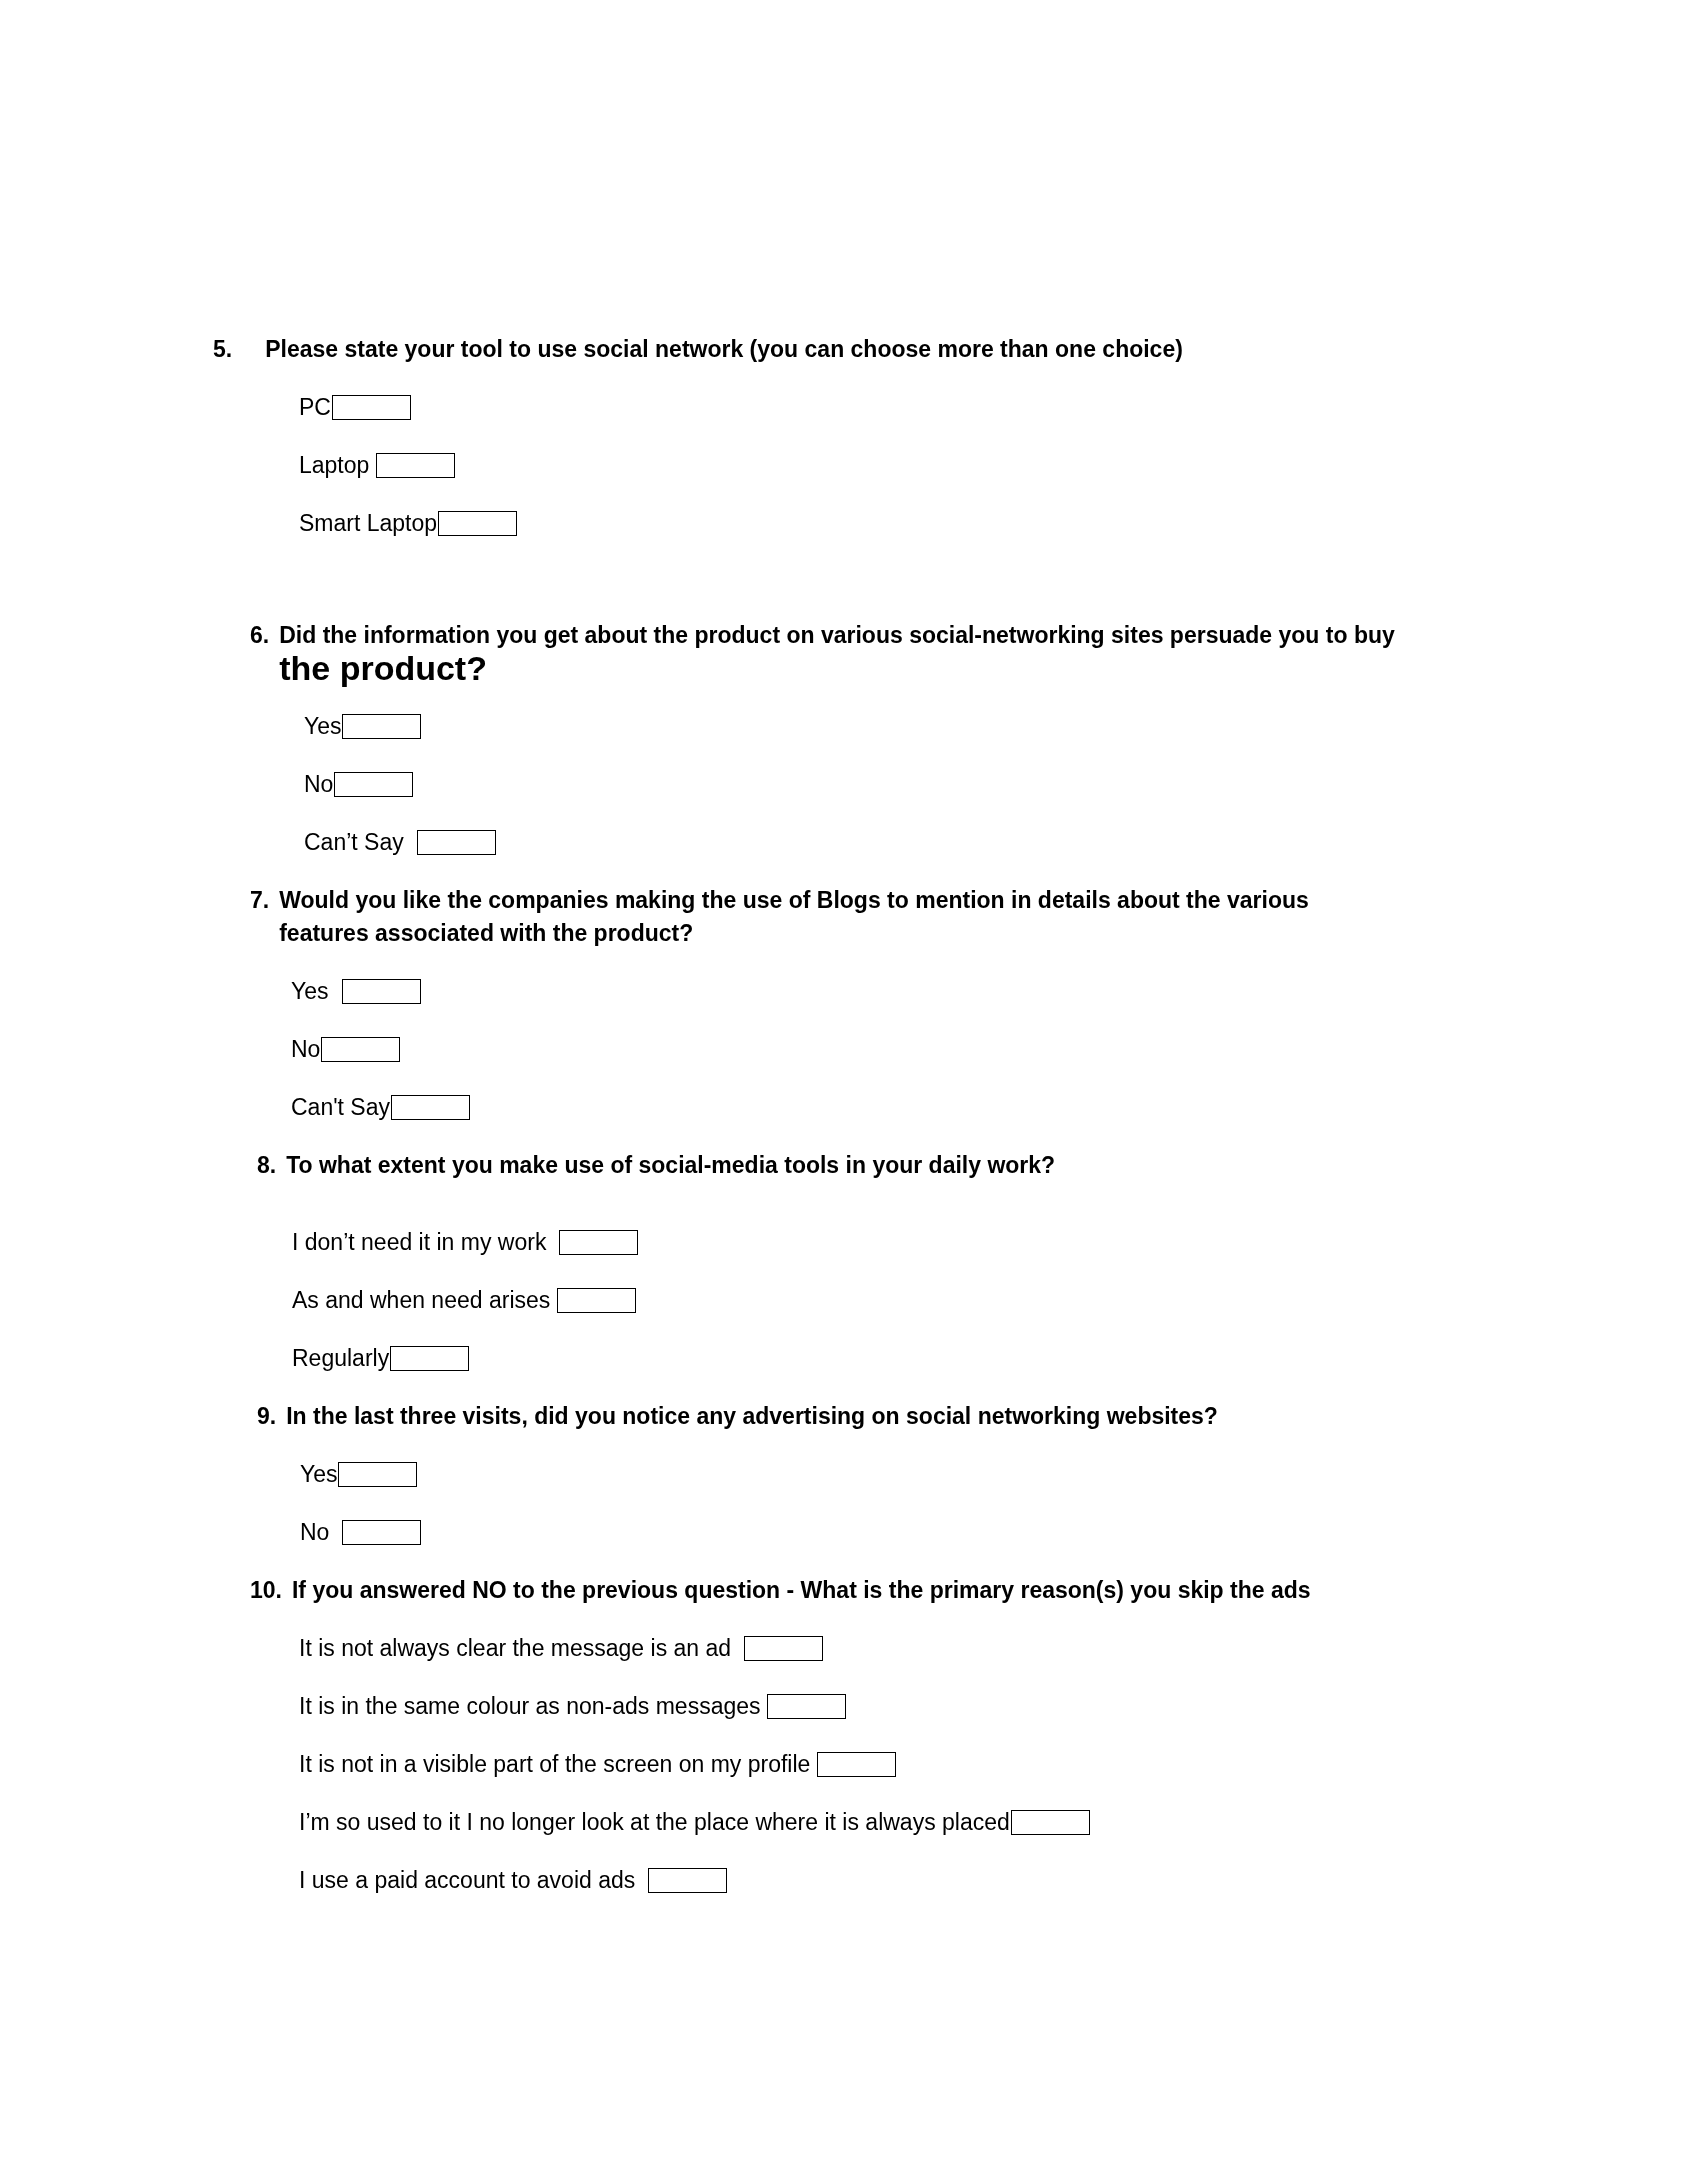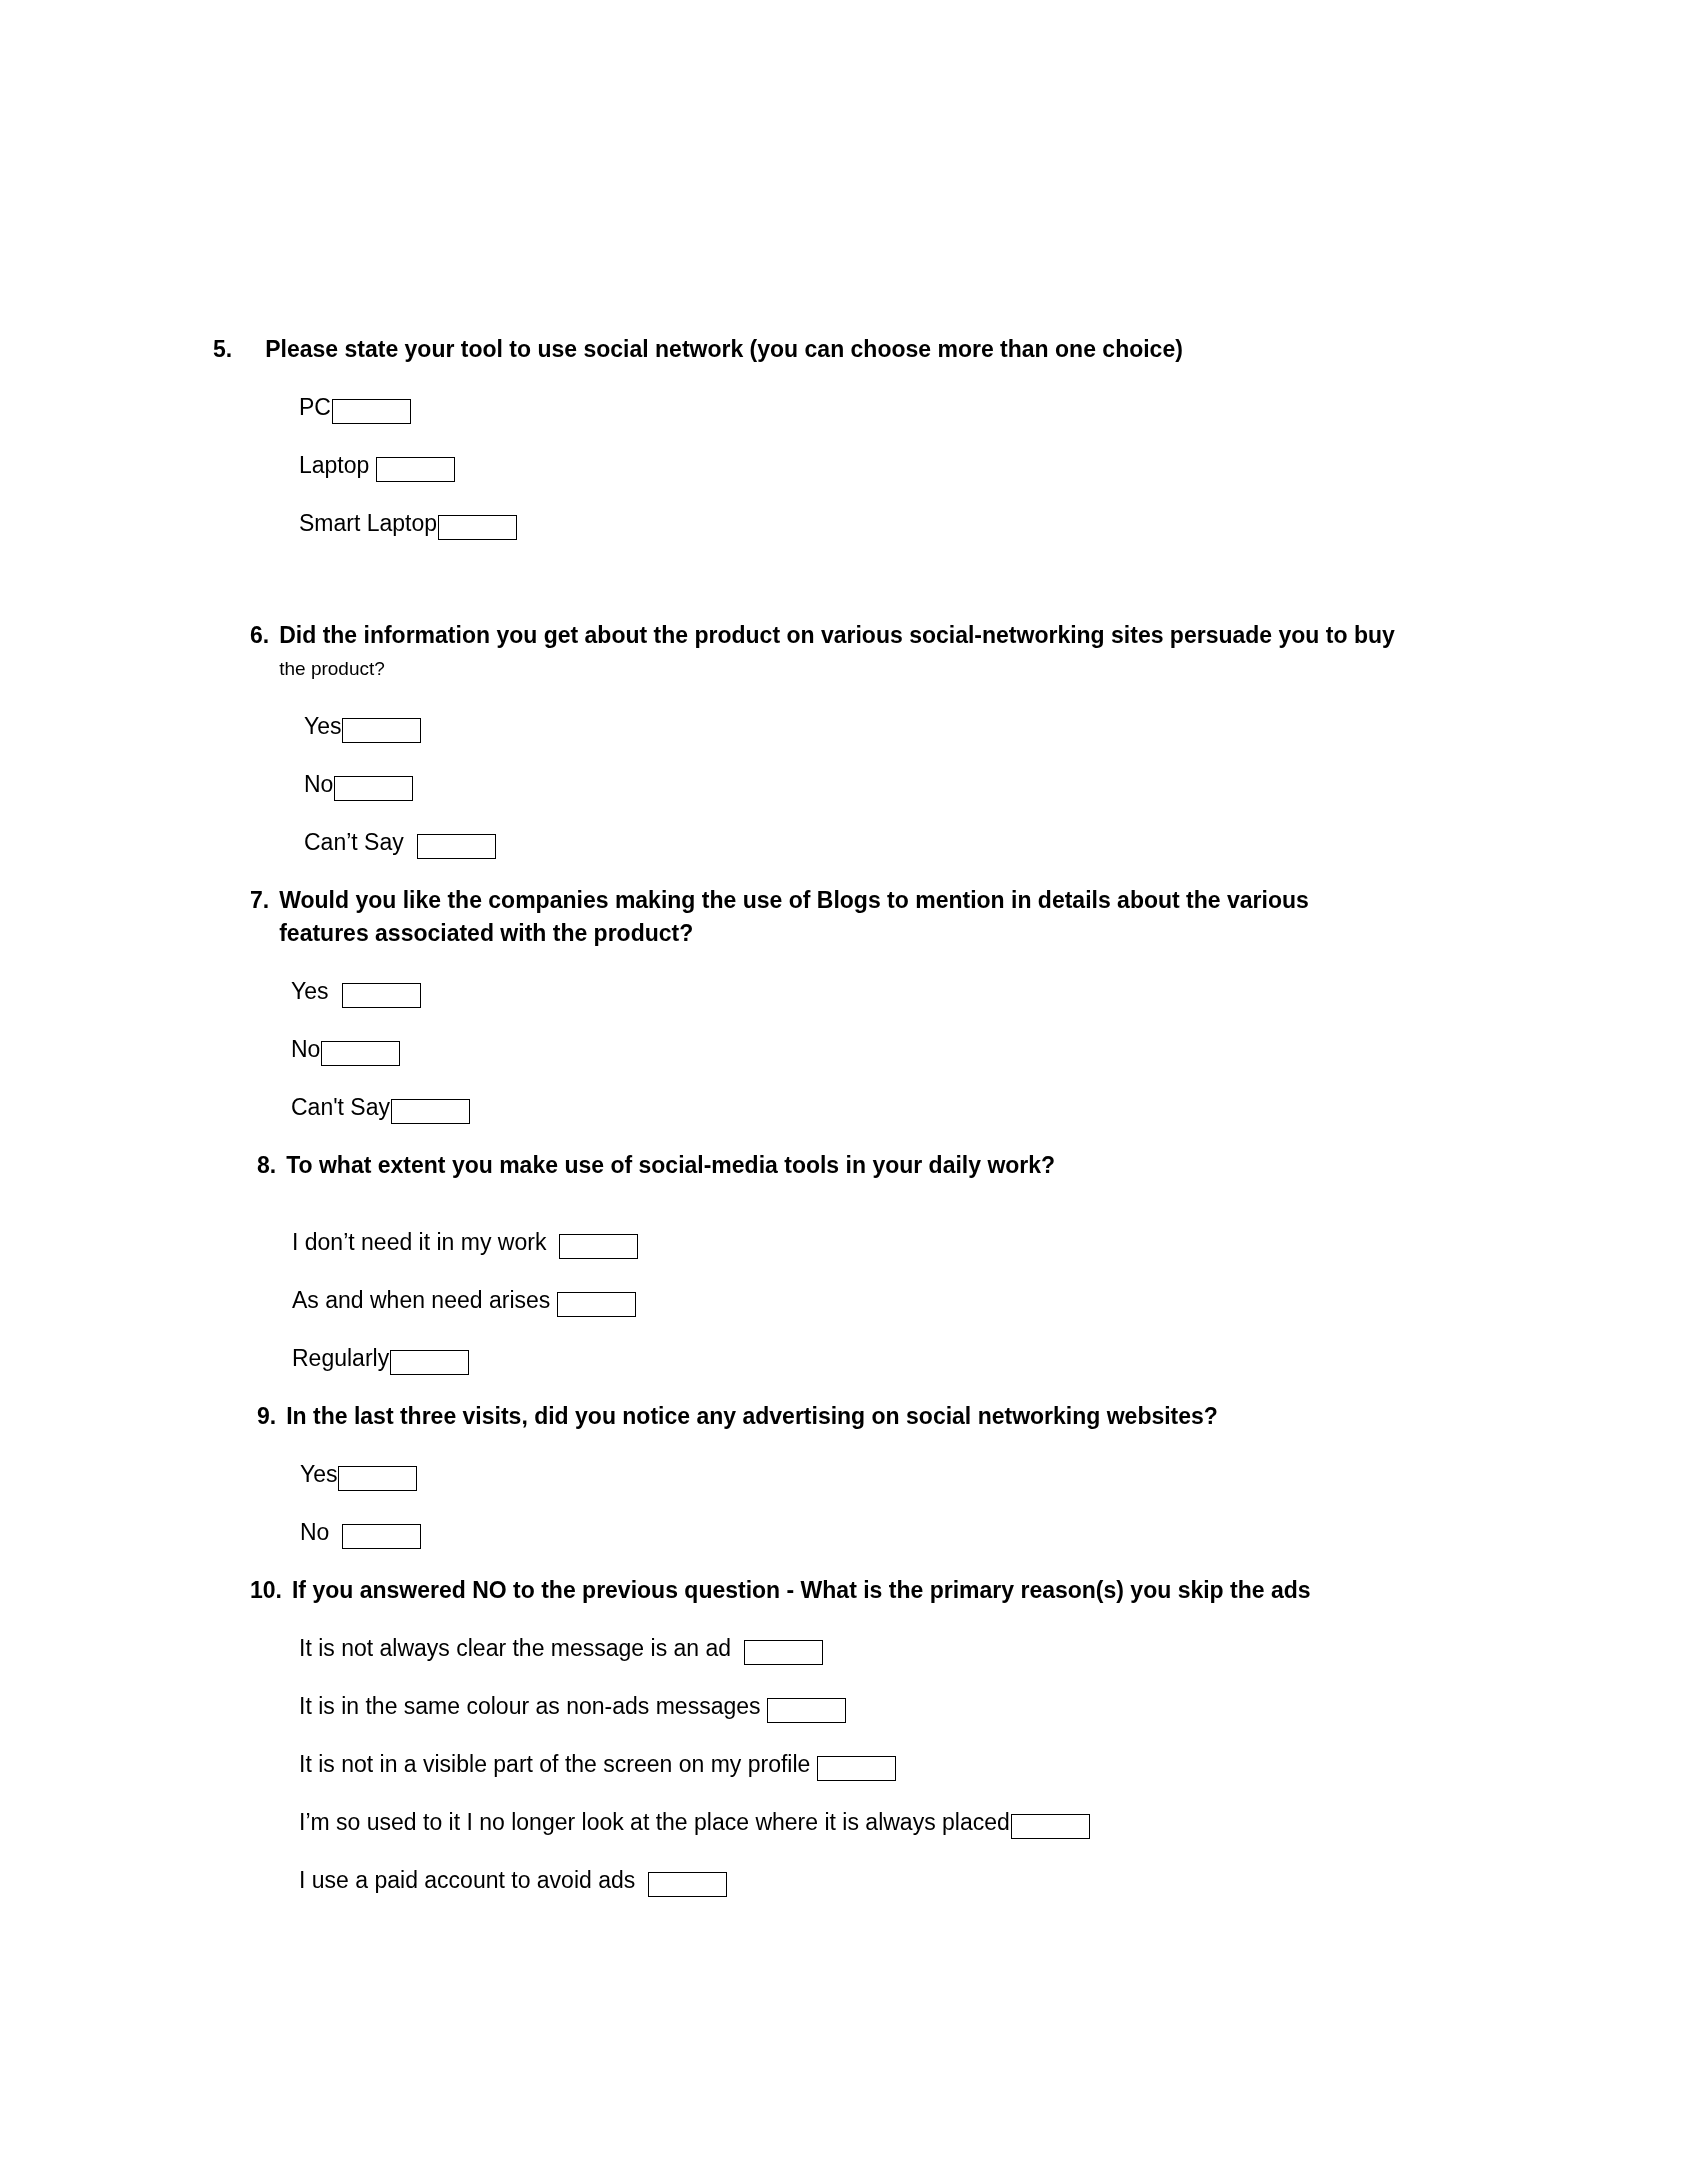--- a/index.html
+++ b/index.html
@@ -26,33 +26,33 @@
 
   .q-heading {
     display: flex;
     font-weight: bold;
     line-height: 33px;
   }
   .q-num { flex: 0 0 auto; margin-right: 10px; }
   .q5 .q-num { margin-right: 33px; }
   .q-lines { flex: 1 1 auto; }
   .q-line { line-height: 33px; }
-  .q-line.regular { font-weight: normal; font-size: 19px; }
+  .q-line.regular { font-weight: bold; font-size: 34px; }
 
   .options { margin-top: 25px; }
   .q5 .options { margin-left: 86px; }
   .q6 .options { margin-left: 54px; }
   .q7 .options { margin-left: 41px; }
   .q8 .options { margin-left: 35px; margin-top: 44px; }
   .q9 .options { margin-left: 43px; }
   .q10 .options { margin-left: 49px; }
 
   .option {
     display: flex;
-    align-items: flex-end;
+    align-items: center;
     height: 33px;
     margin-bottom: 25px;
   }
   .opt-label { line-height: 33px; }
   .checkbox {
     display: inline-block;
     width: 79px;
     height: 25.5px;
     border: 1.6px solid #000000;
     background: #ffffff;

